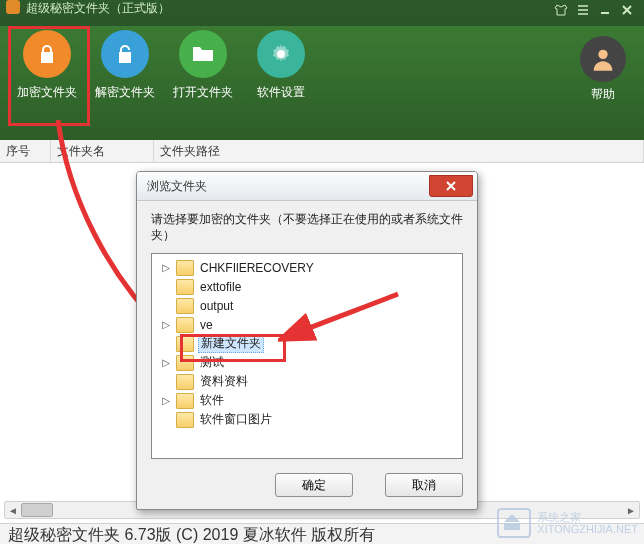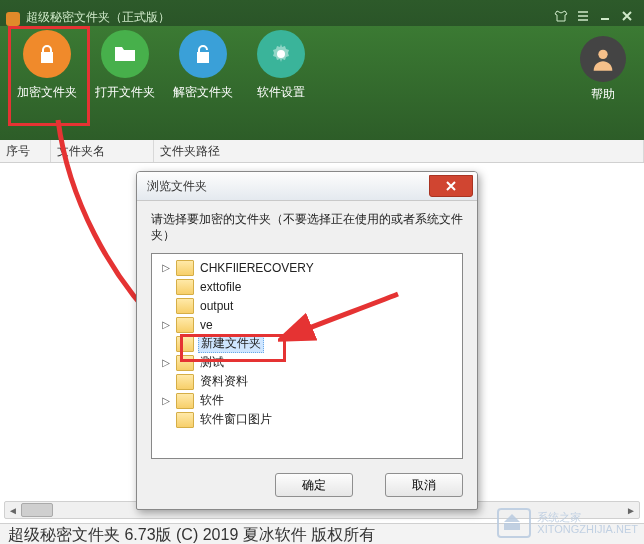--- a/index.html
+++ b/index.html
@@ -12,21 +12,21 @@
     height: 544px;
     overflow: hidden;
     position: relative;
   }
   
   .titlebar {
     height: 26px;
     background: linear-gradient(to bottom, #2d5a2a, #2a5528);
     color: #cfe9c9;
     display: flex;
-    align-items: flex-end;
+    align-items: flex-start;
     padding: 0 6px;
   }
   .title-icon {
     width: 14px; height: 14px;
     border-radius: 3px;
     background: #e08a2a;
     margin-right: 6px;
   }
   .title-text { flex: 0 0 auto; }
   .title-spacer { flex: 1; }
@@ -291,34 +291,34 @@
   <div class="toolbar-group">
     <div class="tool-item">
       <div class="tool-icon ic-orange">
         <svg width="24" height="24" viewBox="0 0 24 24">
             <path fill="#fff" d="M7 10V8a5 5 0 0 1 10 0v2h1v11H6V10h1zm2 0h6V8a3 3 0 0 0-6 0v2z"></path>
           </svg>
       </div>
       <span class="tool-label">加密文件夹</span>
     </div>
     <div class="tool-item">
+      <div class="tool-icon ic-blue">
+        <svg width="24" height="24" viewBox="0 0 24 24">
+            <path fill="#fff" d="M9 10V8a3 3 0 0 1 6 0h2a5 5 0 0 0-10 0v2H6v11h12V10H9z"></path>
+          </svg>
+      </div>
+      <span class="tool-label">解密文件夹</span>
+    </div>
+    <div class="tool-item">
       <div class="tool-icon ic-green">
         <svg width="24" height="20" viewBox="0 0 24 20">
             <path fill="#fff" d="M2 3h7l2 3h11v11H2z"></path>
           </svg>
       </div>
       <span class="tool-label">打开文件夹</span>
-    </div>
-    <div class="tool-item">
-      <div class="tool-icon ic-blue">
-        <svg width="24" height="24" viewBox="0 0 24 24">
-            <path fill="#fff" d="M9 10V8a3 3 0 0 1 6 0h2a5 5 0 0 0-10 0v2H6v11h12V10H9z"></path>
-          </svg>
-      </div>
-      <span class="tool-label">解密文件夹</span>
     </div>
     <div class="tool-item">
       <div class="tool-icon ic-teal">
         <svg width="24" height="24" viewBox="0 0 24 24">
             <circle cx="12" cy="12" r="4" fill="#fff"></circle>
             <path fill="#fff" d="M12 2l1 3 3-1 1 3 3 1-1 3 1 3-3 1-1 3-3-1-1 3-1-3-3 1-1-3-3-1 1-3-1-3 3-1 1-3 3 1z" opacity=".45"></path>
           </svg>
       </div>
       <span class="tool-label">软件设置</span>
     </div>

